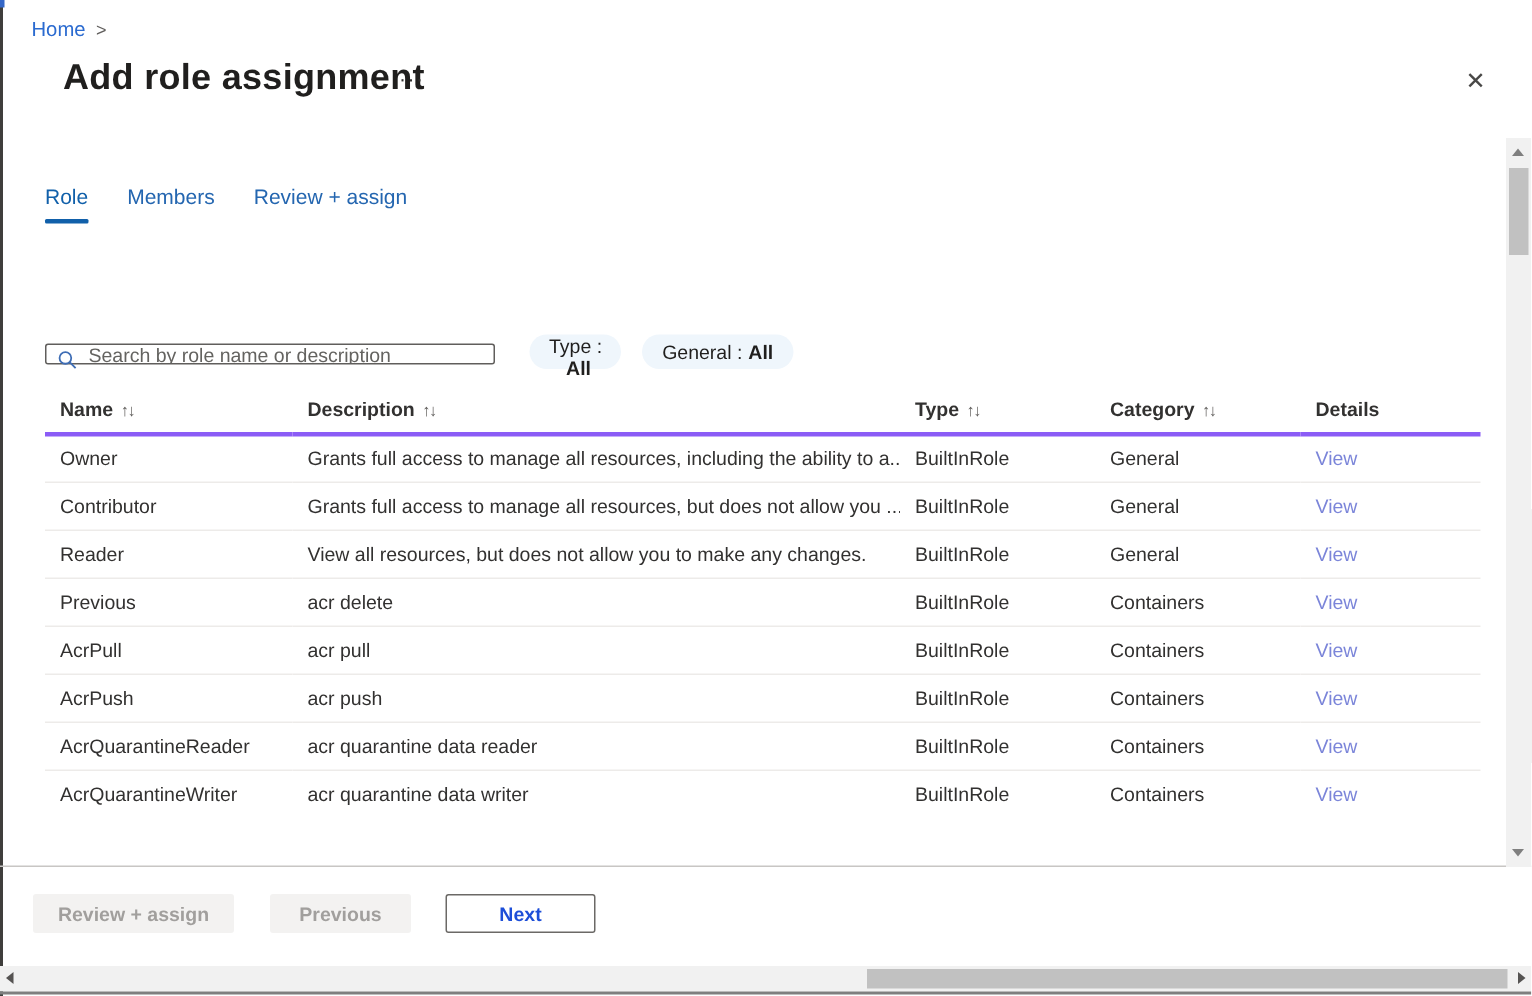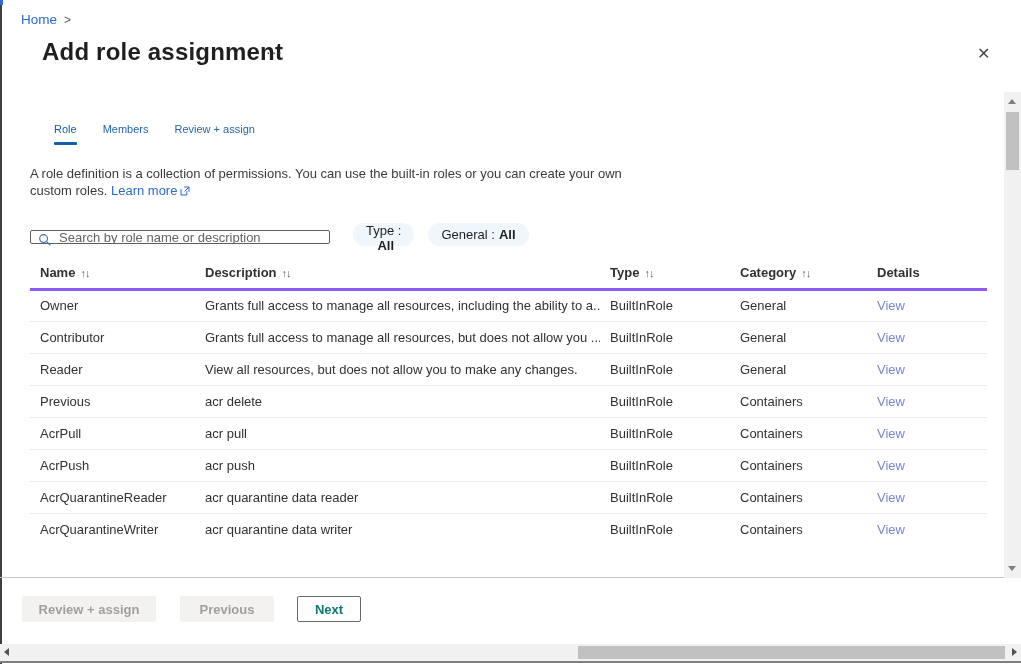--- a/index.html
+++ b/index.html
@@ -16,21 +16,21 @@
 
   .breadcrumb { position:absolute; left:21px; top:12px; font-size:13.5px; }
   .breadcrumb a { color:#2b6bd0; text-decoration:none; }
   .breadcrumb .chev { color:#605e5c; font-size:12px; margin-left:7px; }
 
   .page-title { position:absolute; left:21px; top:38px; font-size:24px; font-weight:700; color:#201f1e; letter-spacing:0.2px;margin-left:21px; }
   .more-options { position:absolute; left:266px; top:44px; color:#57565
 4; font-size:14px; letter-spacing:1px; cursor:pointer; }
   .close-btn { position:absolute; left:973px; top:42px; font-size:16px; color:#494847; cursor:pointer; padding:2px 4px; }
 
-  .tabs { position:absolute; left:30px; top:123px; display:flex; gap:26px; font-size:11px;margin-left:24px; }
+  .tabs { position:absolute; left:30px; top:123px; display:flex; gap:26px; font-size:14px; }
   .tab { color:#2466b0; padding-bottom:8px; position:relative; cursor:pointer; white-space:nowrap; }
   .tab.active { color:#1160aa; }
   .tab.active .underline { position:absolute; left:0; right:0; bottom:-2px; height:3px; background:#1160aa; border-radius:1px; }
 
   .intro { position:absolute; left:30px; top:165px; font-size:13px; line-height:17px; color:#3b3a39; }
   .intro a { color:#2b6bd0; text-decoration:none; }
   .ext-icon { display:inline-block; vertical-align:-1px; margin-left:3px; }
 
   .search-row { position:absolute; left:30px; top:223px; display:flex; align-items:center; }
   .search-box { position:relative; width:300px; height:14px; }
@@ -60,21 +60,21 @@
   }
   table.roles tr:last-child td { border-bottom:none; }
   td .view-link { color:#7b85d9; text-decoration:none; cursor:pointer; }
 
   .footer-divider { position:absolute; left:0; top:577px; width:1021px; height:1px; background:#c8c6c4; }
   .footer { position:absolute; left:22px; top:596px; display:flex; }
   .btn { height:26px; font-size:13px; font-weight:600; display:flex; align-items:center; justify-content:center; border-radius:2px; }
   .btn-disabled { background:#f3f2f1; color:#a19f9d; border:1px solid #f3f2f1; cursor:default; }
   .btn-review { width:134px; }
   .btn-prev { width:94px; margin-left:24px; }
-  .btn-next { width:64px; margin-left:23px; background:#ffffff; color:#0f766e; border:1px solid #6b6966; cursor:pointer; }
+  .btn-next { width:100px; margin-left:23px; background:#ffffff; color:#1d4ed8; border:1px solid #6b6966; cursor:pointer; }
 
   
   .vscroll { position:absolute; left:1004px; top:92px; width:17px; height:486px; background:#f1f1f1; }
   .vthumb { position:absolute; left:2px; top:20px; width:13px; height:58px; background:#c1c1c1; }
   .varrow-up { position:absolute; left:4px; top:7px; width:0; height:0; border-left:4px solid transparent; border-right:4px solid transparent; border-bottom:5px solid #7f7f7f; }
   .varrow-down { position:absolute; left:4px; bottom:7px; width:0; height:0; border-left:4px solid transparent; border-right:4px solid transparent; border-top:5px solid #7f7f7f; }
   .hscroll { position:absolute; left:0; top:644px; width:1021px; height:17px; background:#f1f1f1; }
   .hthumb { position:absolute; left:578px; top:2px; width:427px; height:13px; background:#c1c1c1; }
   .harrow-left { position:absolute; left:4px; top:4px; width:0; height:0; border-top:4px solid transparent; border-bottom:4px solid transparent; border-right:5px solid #555352; }
   .harrow-right { position:absolute; right:4px; top:4px; width:0; height:0; border-top:4px solid transparent; border-bottom:4px solid transparent; border-left:5px solid #555352; }
@@ -94,31 +94,20 @@
   <div class="page-title">Add role assignment</div>
   <div class="more-options">···</div>
   <div class="close-btn">✕</div>
 
   <div class="tabs">
     <div class="tab active"><span>Role</span><span class="underline"></span></div>
     <div class="tab">Members</div>
     <div class="tab">Review + assign</div>
   </div>
 
-  <div class="intro">
-    <div>A role definition is a collection of permissions. You can use the built-in roles or you can create your own</div>
-    <div>
-      <span>custom roles.</span>
-      <a href="#">Learn more</a><span class="ext-icon"><svg width="10" height="10" viewBox="0 0 10 10">
-            <path d="M1 3.2 V9 H6.8 V5.2" fill="none" stroke="#2b6bd0" stroke-width="1"></path>
-            <path d="M4.2 1 H9 V5.8" fill="none" stroke="#2b6bd0" stroke-width="1"></path>
-            <path d="M8.8 1.2 L4.6 5.4" fill="none" stroke="#2b6bd0" stroke-width="1"></path>
-          </svg></span>
-    </div>
-  </div>
 
   <div class="search-row">
     <div class="search-box">
       <span class="search-glyph"><svg width="14" height="14" viewBox="0 0 14 14">
             <circle cx="5.6" cy="5.6" r="3.9" fill="none" stroke="#3e6db5" stroke-width="1.2"></circle>
             <line x1="8.6" y1="8.6" x2="12.4" y2="12.4" stroke="#3e6db5" stroke-width="1.2"></line>
           </svg></span>
       <input type="text" placeholder="Search by role name or description" style="">
     </div>
     <div class="pill pill-type">

